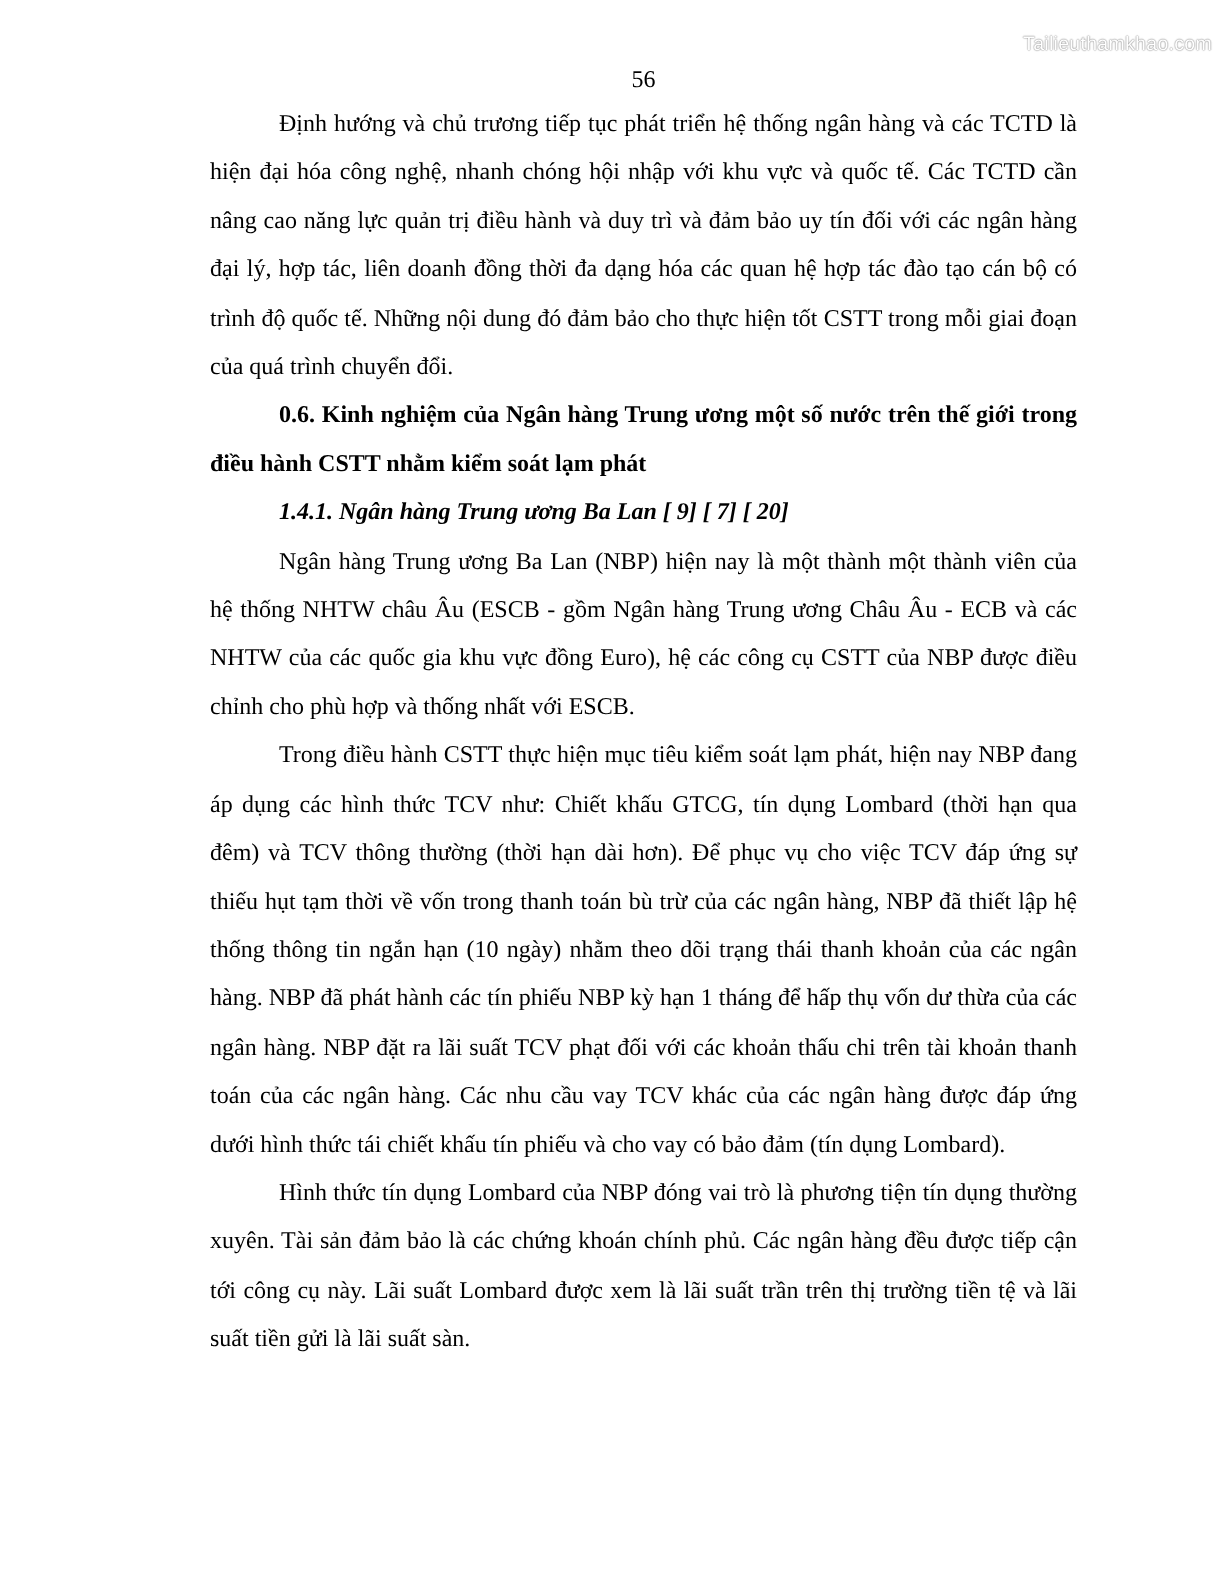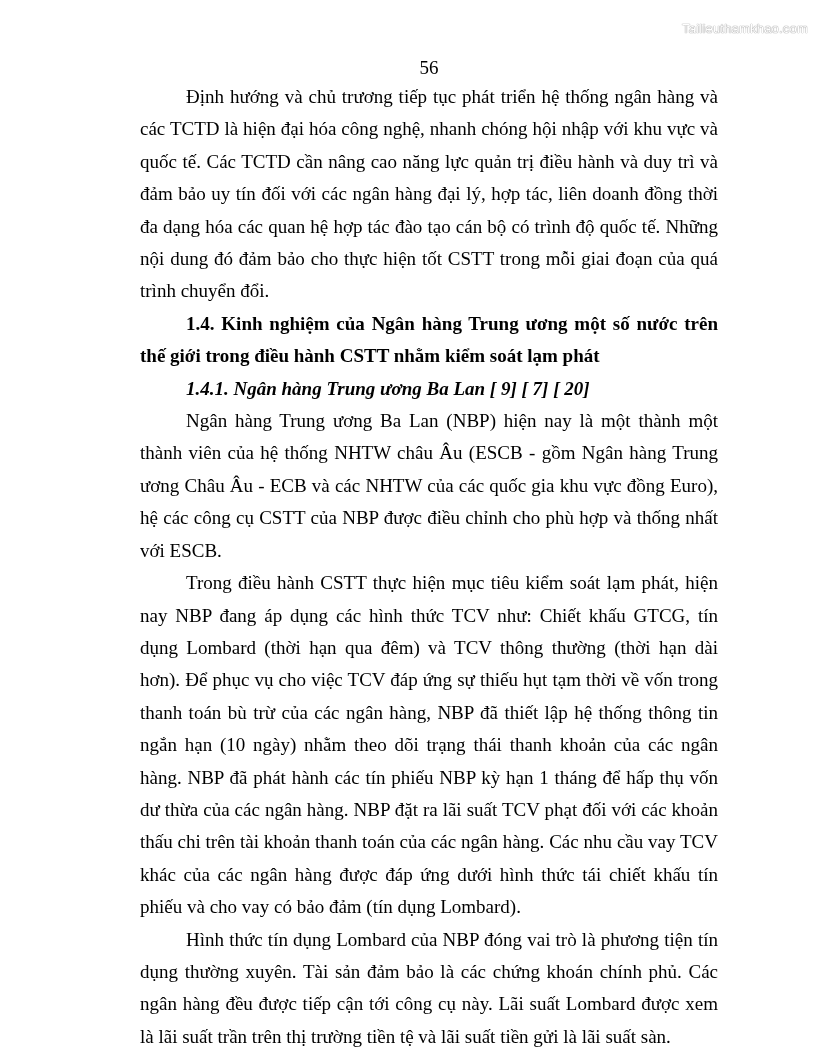--- a/index.html
+++ b/index.html
@@ -5,35 +5,35 @@
   html, body { margin: 0; padding: 0; background: #ffffff; }
   body { width: 816px; height: 1056px; position: relative; overflow: hidden; }
   .watermark {
     position: absolute; top: 6px; right: 8px;
     font-family: "Liberation Sans", sans-serif; font-size: 13px;
     color: #ffffff; letter-spacing: 0.2px;
     text-shadow: 0 0 1px #8a8a8a, 0 0 1px #8a8a8a;
     margin-top: 15px;
   }
   .page {
-    position: absolute; left: 140px; top: 56px; width: 578px;
-    font-family: "Liberation Serif", serif; font-size: 19px; color: #000;
+    position: absolute; left: 140px; top: 42px; width: 578px;
+    font-family: "Liberation Serif", serif; font-size: 16px; color: #000;
     line-height: 32.4px;
   }
   .page-number { text-align: center; line-height: 24px; margin-bottom: 1px; }
   p { margin: 0; text-align: justify; text-indent: 46px; }
   .h1 { font-weight: bold; }
   .h2 { font-weight: bold; font-style: italic; }
 </style>
 </head>
 <body>
 
 <div class="watermark">Tailieuthamkhao.com</div>
 
 <div class="page">
   <div class="page-number">56</div>
   <p>Định hướng và chủ trương tiếp tục phát triển hệ thống ngân hàng và các TCTD là hiện đại hóa công nghệ, nhanh chóng hội nhập với khu vực và quốc tế. Các TCTD cần nâng cao năng lực quản trị điều hành và duy trì và đảm bảo uy tín đối với các ngân hàng đại lý, hợp tác, liên doanh đồng thời đa dạng hóa các quan hệ hợp tác đào tạo cán bộ có trình độ quốc tế. Những nội dung đó đảm bảo cho thực hiện tốt CSTT trong mỗi giai đoạn của quá trình chuyển đổi.</p>
-  <p class="h1">1.4. Kinh nghiệm của Ngân hàng Trung ương một số nước trên thế giới trong điều hành CSTT nhằm kiểm soát lạm phát</p>
+  <p class="h1">0.6. Kinh nghiệm của Ngân hàng Trung ương một số nước trên thế giới trong điều hành CSTT nhằm kiểm soát lạm phát</p>
   <p class="h2">1.4.1. Ngân hàng Trung ương Ba Lan [ 9] [ 7] [ 20]</p>
   <p>Ngân hàng Trung ương Ba Lan (NBP) hiện nay là một thành một thành viên của hệ thống NHTW châu Âu (ESCB - gồm Ngân hàng Trung ương Châu Âu - ECB và các NHTW của các quốc gia khu vực đồng Euro), hệ các công cụ CSTT của NBP được điều chỉnh cho phù hợp và thống nhất với ESCB.</p>
   <p>Trong điều hành CSTT thực hiện mục tiêu kiểm soát lạm phát, hiện nay NBP đang áp dụng các hình thức TCV như: Chiết khấu GTCG, tín dụng Lombard (thời hạn qua đêm) và TCV thông thường (thời hạn dài hơn). Để phục vụ cho việc TCV đáp ứng sự thiếu hụt tạm thời về vốn trong thanh toán bù trừ của các ngân hàng, NBP đã thiết lập hệ thống thông tin ngắn hạn (10 ngày) nhằm theo dõi trạng thái thanh khoản của các ngân hàng. NBP đã phát hành các tín phiếu NBP kỳ hạn 1 tháng để hấp thụ vốn dư thừa của các ngân hàng. NBP đặt ra lãi suất TCV phạt đối với các khoản thấu chi trên tài khoản thanh toán của các ngân hàng. Các nhu cầu vay TCV khác của các ngân hàng được đáp ứng dưới hình thức tái chiết khấu tín phiếu và cho vay có bảo đảm (tín dụng Lombard).</p>
   <p>Hình thức tín dụng Lombard của NBP đóng vai trò là phương tiện tín dụng thường xuyên. Tài sản đảm bảo là các chứng khoán chính phủ. Các ngân hàng đều được tiếp cận tới công cụ này. Lãi suất Lombard được xem là lãi suất trần trên thị trường tiền tệ và lãi suất tiền gửi là lãi suất sàn.</p>
 </div>
 
 </body></html>

